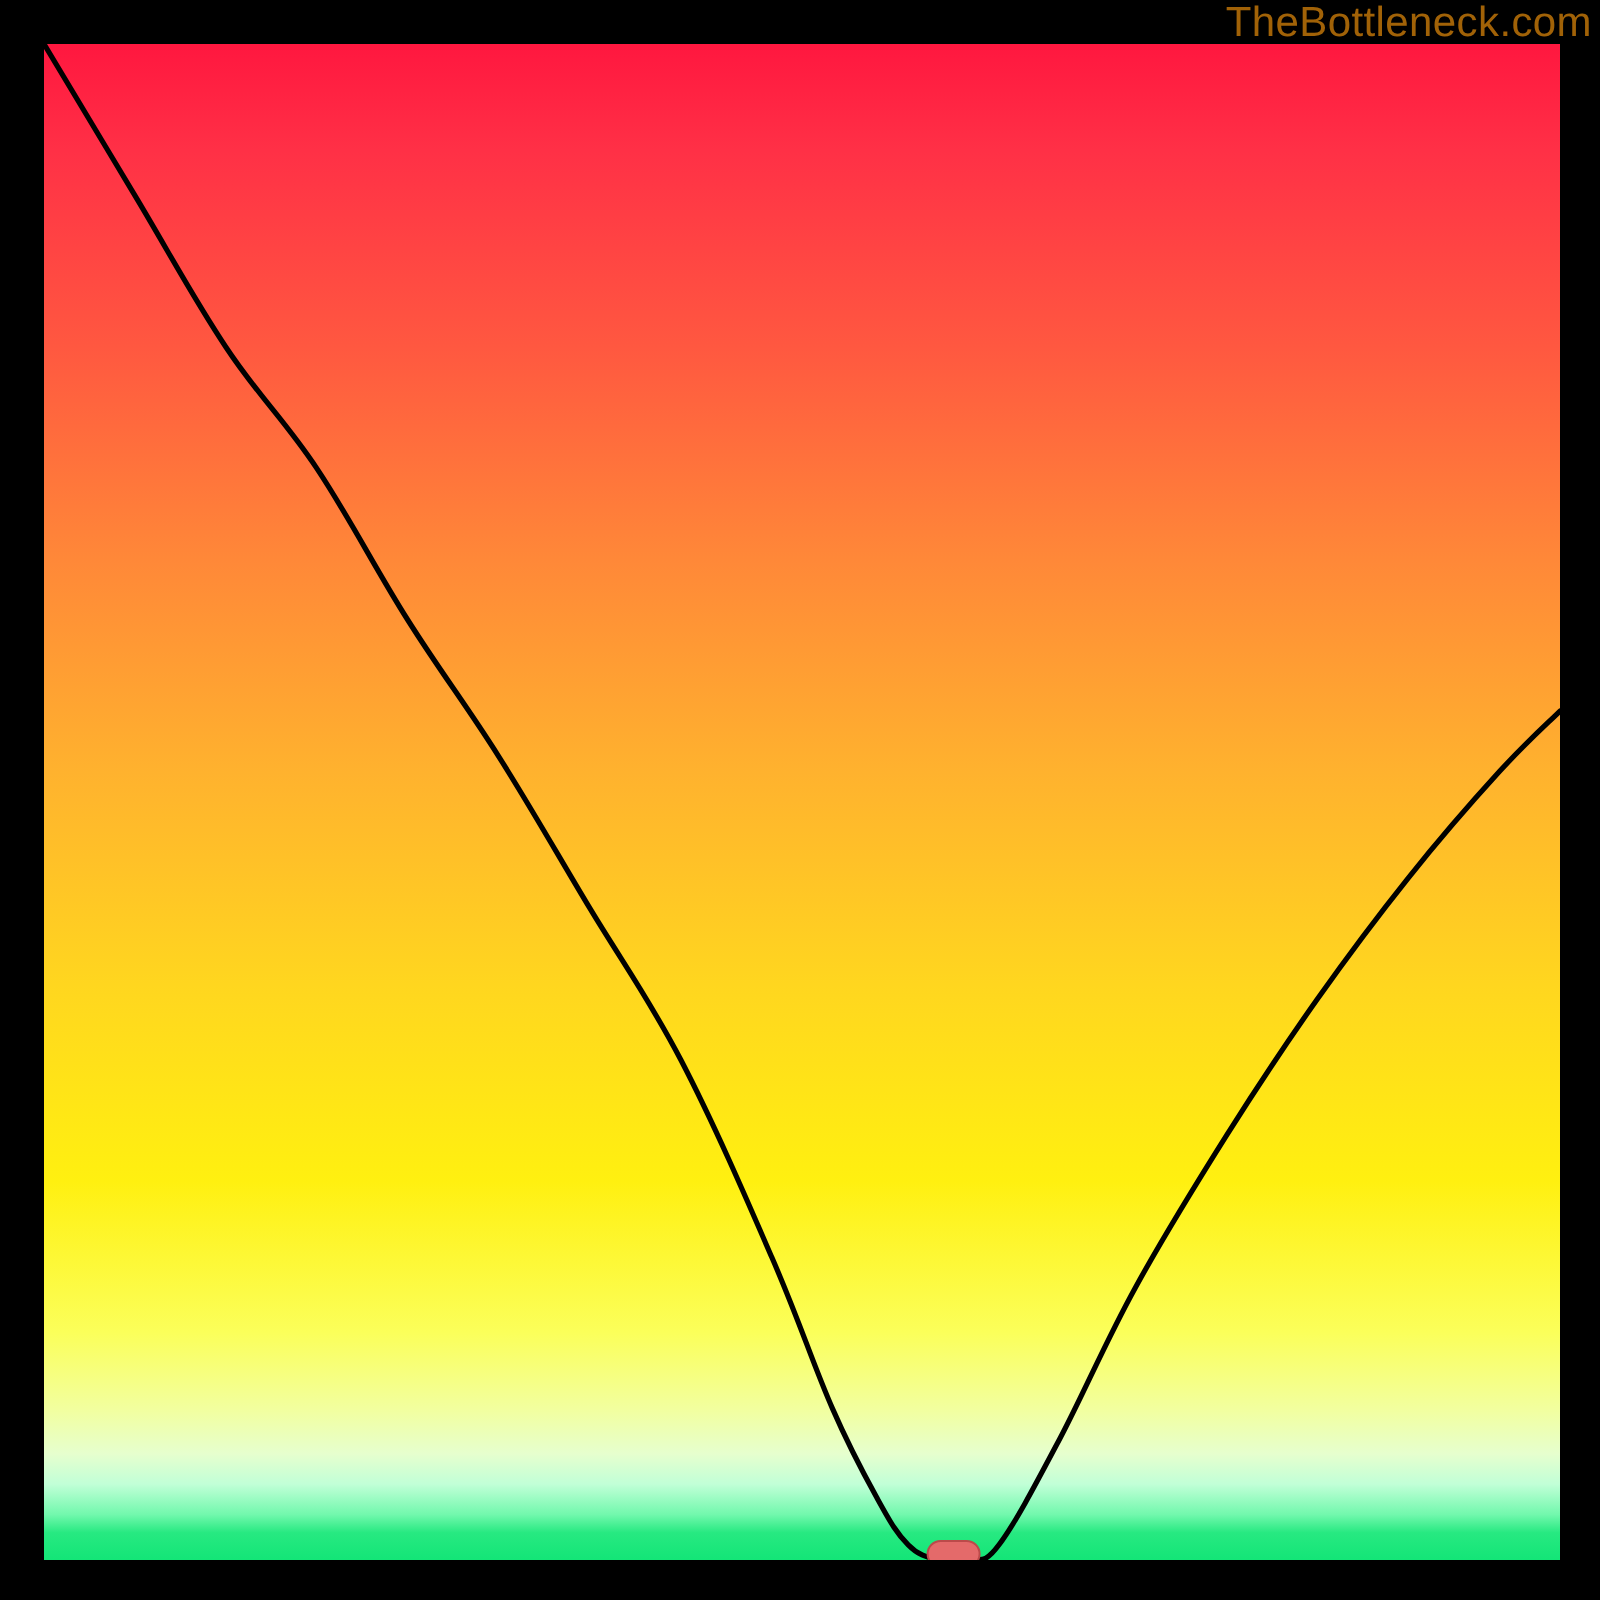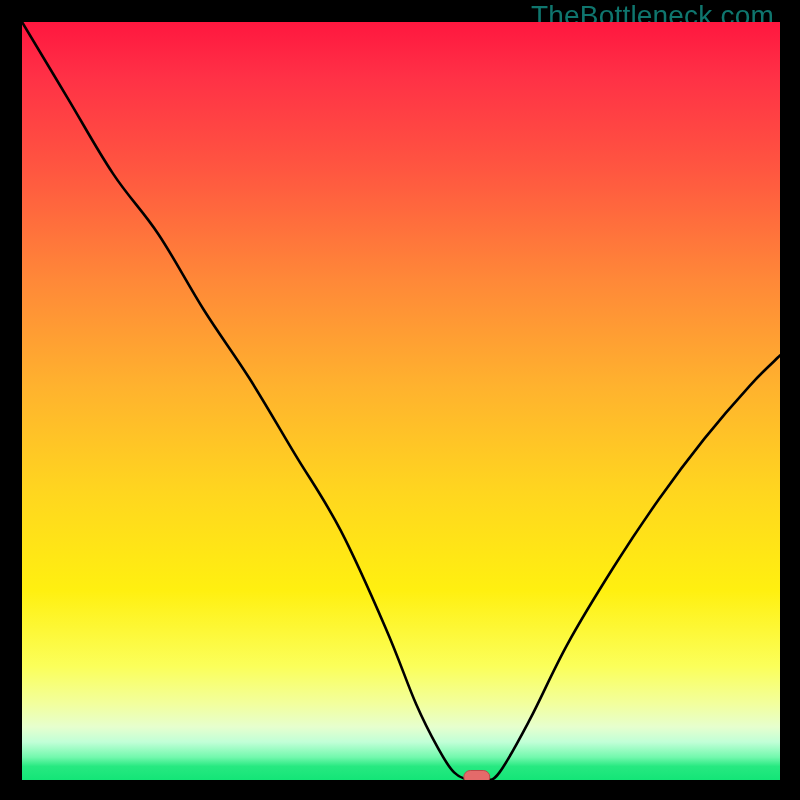--- a/index.html
+++ b/index.html
@@ -47,24 +47,24 @@
       #13e577 100%
     );
   }
   .curve, .marker {
     position: absolute;
     left: 0; top: 0;
   }
   .watermark {
     position: absolute;
     top: 0px;
-    right: 26px;
+    right: 4px;
     font-family: Arial, Helvetica, sans-serif;
-    font-size: 28px;
-    color: #0f766e;
+    font-size: 21px;
+    color: #a16207;
     letter-spacing: 0.2px;
     user-select: none;
   }
 </style>
 </head>
 <body>
 
 <div class="frame">
   <div class="watermark">TheBottleneck.com</div>
   <div class="plot-area">

